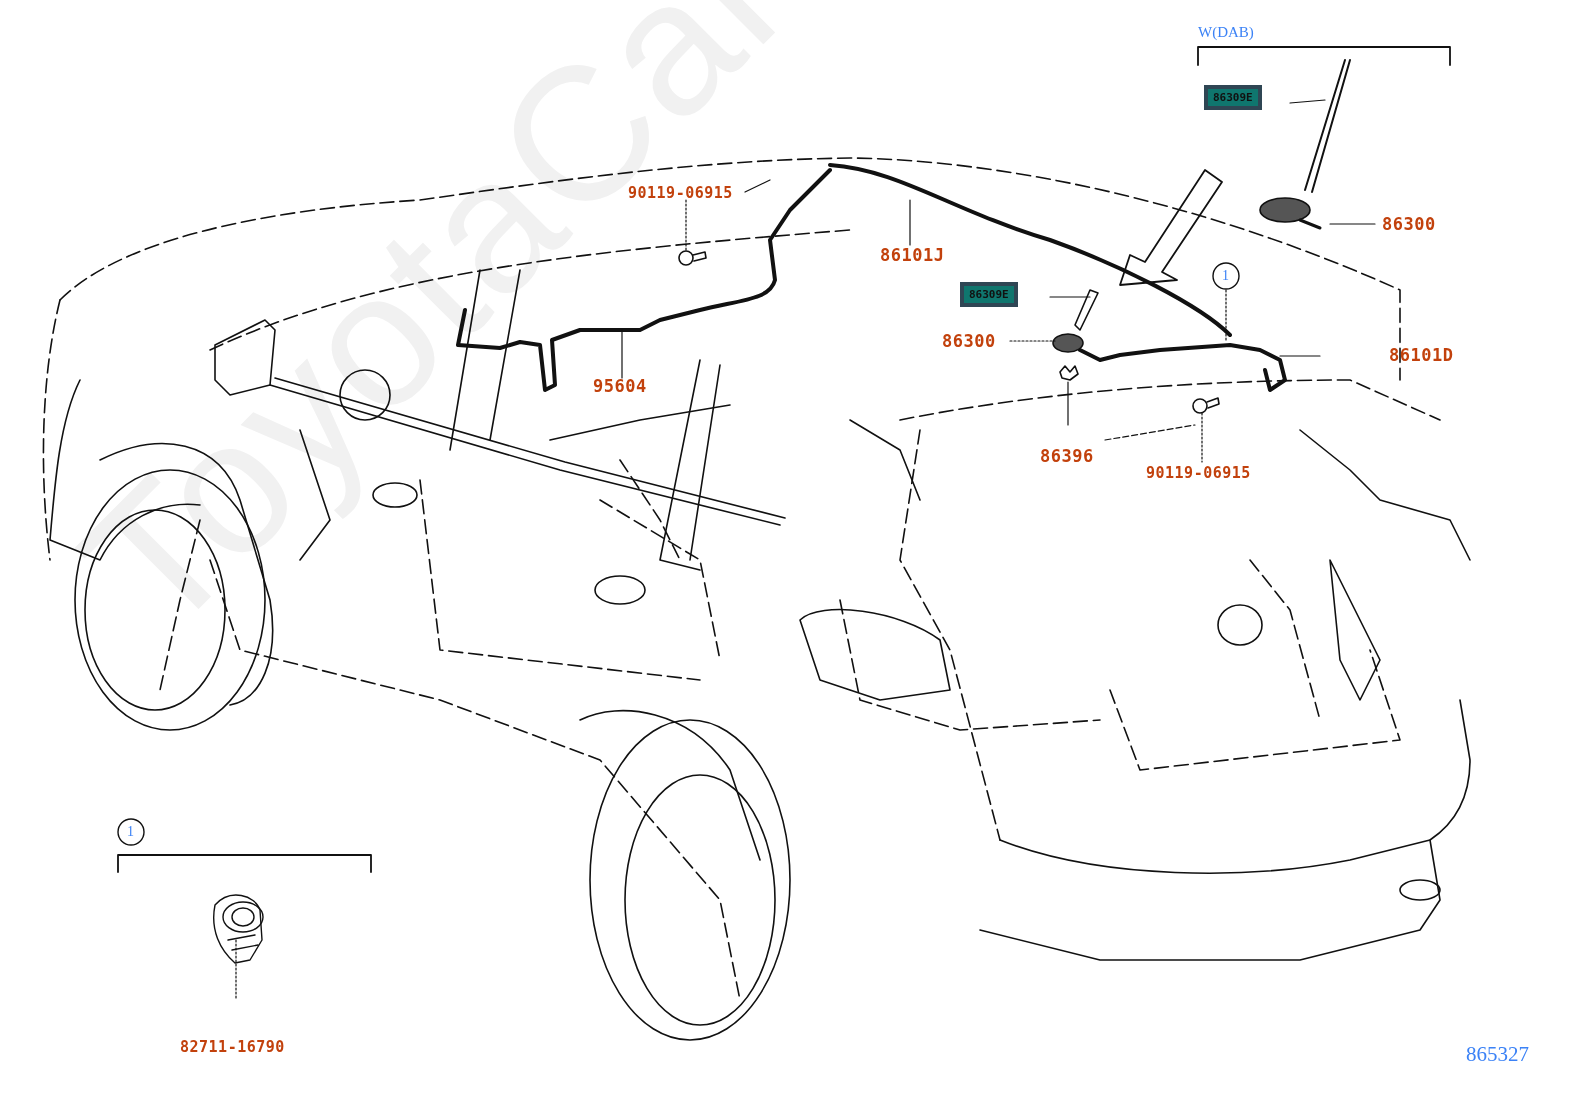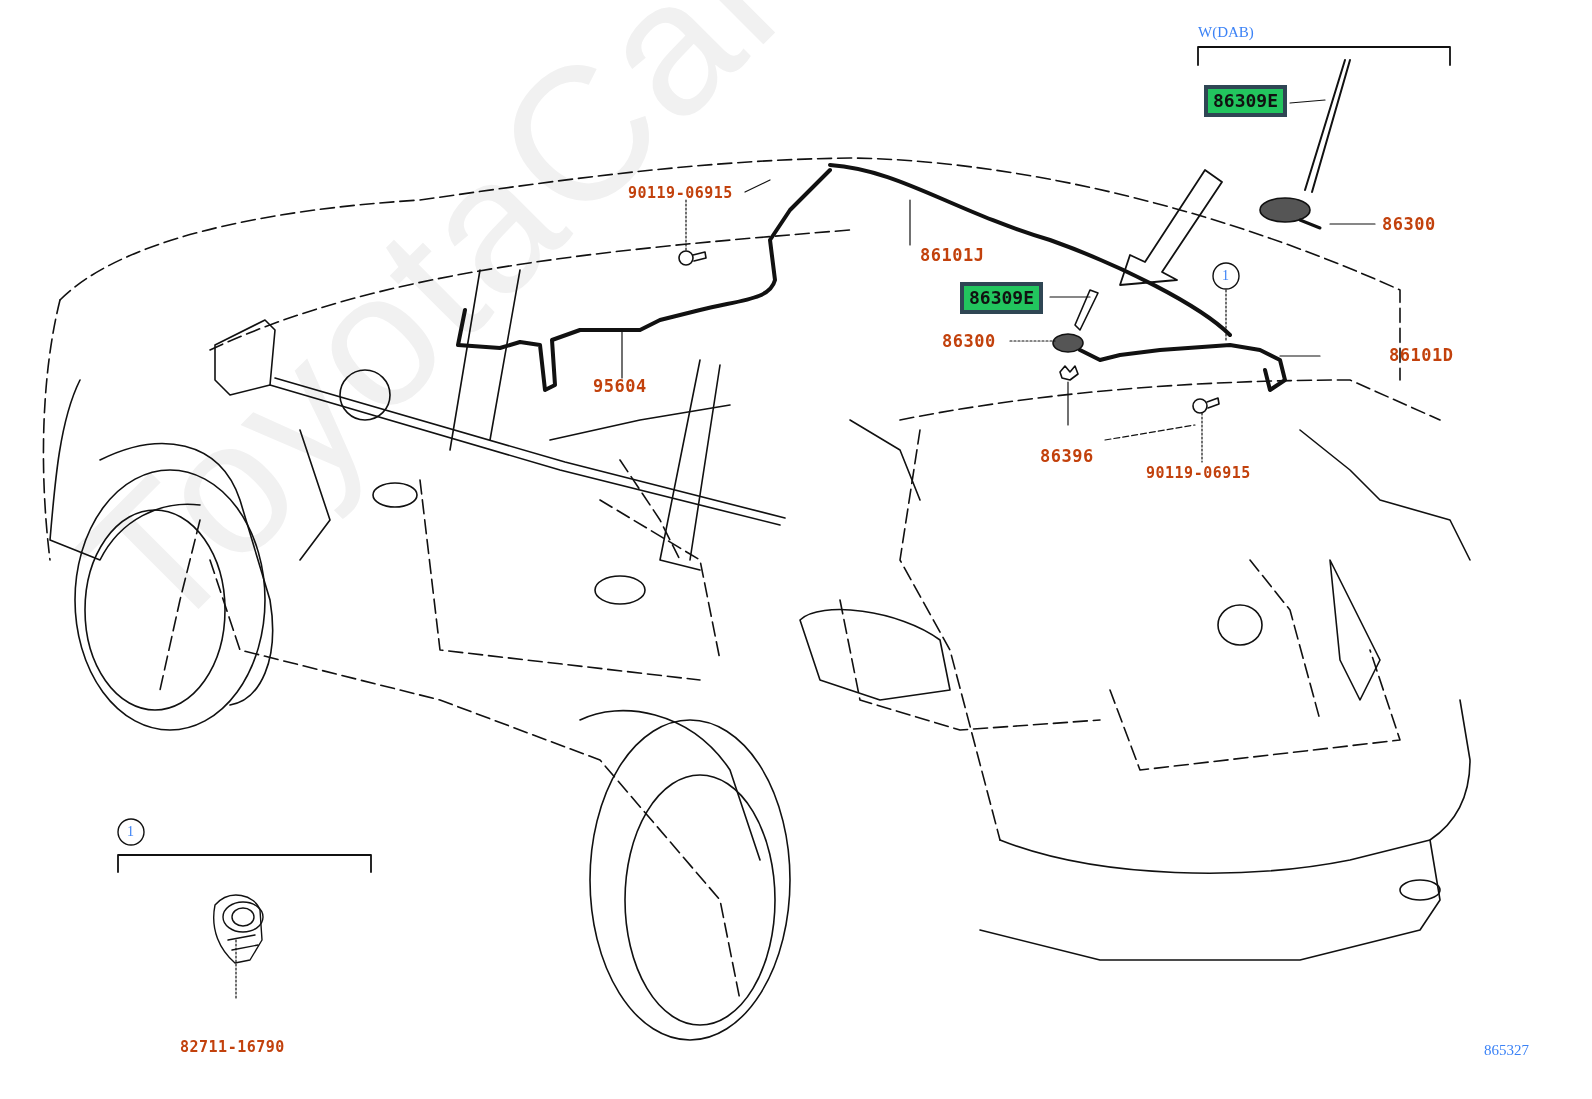--- a/index.html
+++ b/index.html
@@ -2,22 +2,22 @@
 <html><head>
 <meta charset="utf-8">
 <style>
   html, body { margin:0; padding:0; background:#ffffff; }
   body { width:1592px; height:1099px; position:relative; overflow:hidden;
          font-family:"DejaVu Sans Mono", monospace; }
   #canvas { position:absolute; left:0; top:0; width:1592px; height:1099px; }
   .lbl { position:absolute; font-family:"DejaVu Sans Mono", monospace; font-weight:bold;
          font-size:17px; color:#c2410c; letter-spacing:0.5px; white-space:nowrap; line-height:1; }
   .lbl.sm { font-size:15px; }
-  .hl { position:absolute; border:4px solid #2f4654; background:#22c55e; padding:3px 5px;
-        font-family:"DejaVu Sans Mono", monospace; font-weight:bold; font-size:18px; color:#111; line-height:1; }
+  .hl { position:absolute; border:4px solid #2f4654; background:#0f766e; padding:3px 5px;
+        font-family:"DejaVu Sans Mono", monospace; font-weight:bold; font-size:11px; color:#111; line-height:1; }
   .plain { position:absolute; font-family:Liberation Serif, serif; font-size:15px; color:#3b82f6; }
   .watermark { position:absolute; left:40px; top:520px; font-family:"Liberation Sans", sans-serif;
                font-size:190px; color:#f1f1f1; transform:rotate(-45deg); transform-origin:left top;
                white-space:nowrap; pointer-events:none; letter-spacing:4px; }
 </style>
 </head>
 <body>
 
 <div class="watermark">ToyotaCarMine.ru</div>
 
@@ -137,23 +137,23 @@
   </g>
 </svg>
 
 <div class="plain" style="left:1222px;top:268px;font-size:14px;">1</div>
 <div class="plain" style="left:127px;top:824px;font-size:14px;">1</div>
 
 <div class="plain" style="left:1198px;top:24px;">W(DAB)</div>
 
 <div class="hl" style="left: 1204px; top: 85px; border-color: rgb(47, 70, 84);">86309E</div>
 <div class="lbl" style="left:1382px;top:216px;">86300</div>
-<div class="lbl" style="left:920px;top:247px;">86101J</div>
+<div class="lbl" style="left:880px;top:247px;">86101J</div>
 <div class="lbl sm" style="left:628px;top:186px;">90119-06915</div>
 <div class="lbl" style="left:593px;top:378px;">95604</div>
 <div class="hl" style="left: 960px; top: 282px; border-color: rgb(47, 70, 84);">86309E</div>
 <div class="lbl" style="left:942px;top:333px;">86300</div>
 <div class="lbl" style="left:1389px;top:347px;">86101D</div>
 <div class="lbl" style="left:1040px;top:448px;">86396</div>
 <div class="lbl sm" style="left:1146px;top:466px;">90119-06915</div>
 <div class="lbl sm" style="left:180px;top:1000px;margin-top:40px;">82711-16790</div>
 
-<div class="plain" style="left:1466px;top:1042px;font-size:15px;margin-left:18px;">865327</div>
+<div class="plain" style="left:1466px;top:1042px;font-size:21px;">865327</div>
 
 </body></html>

